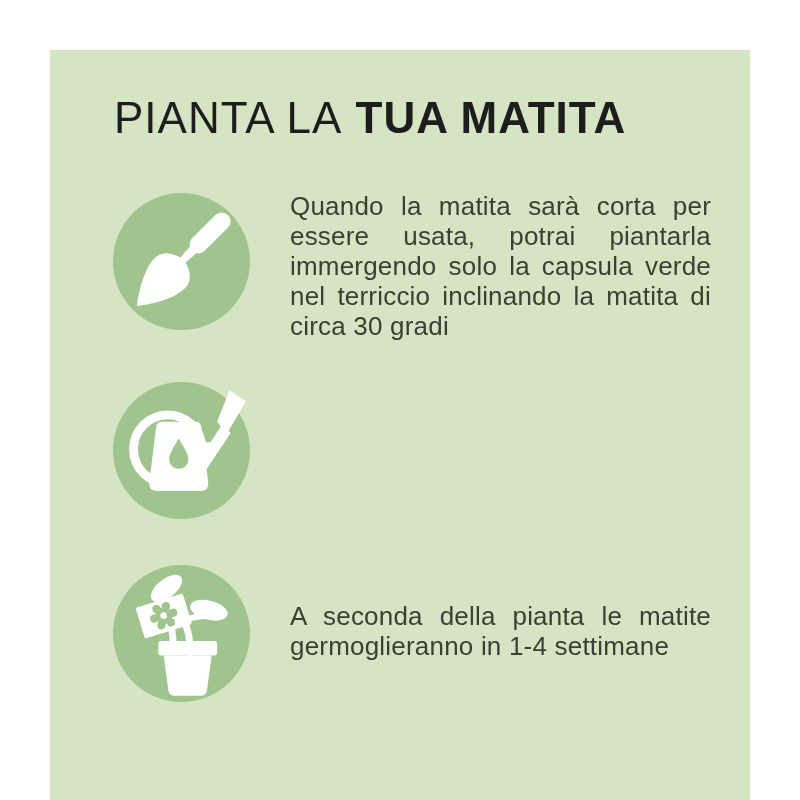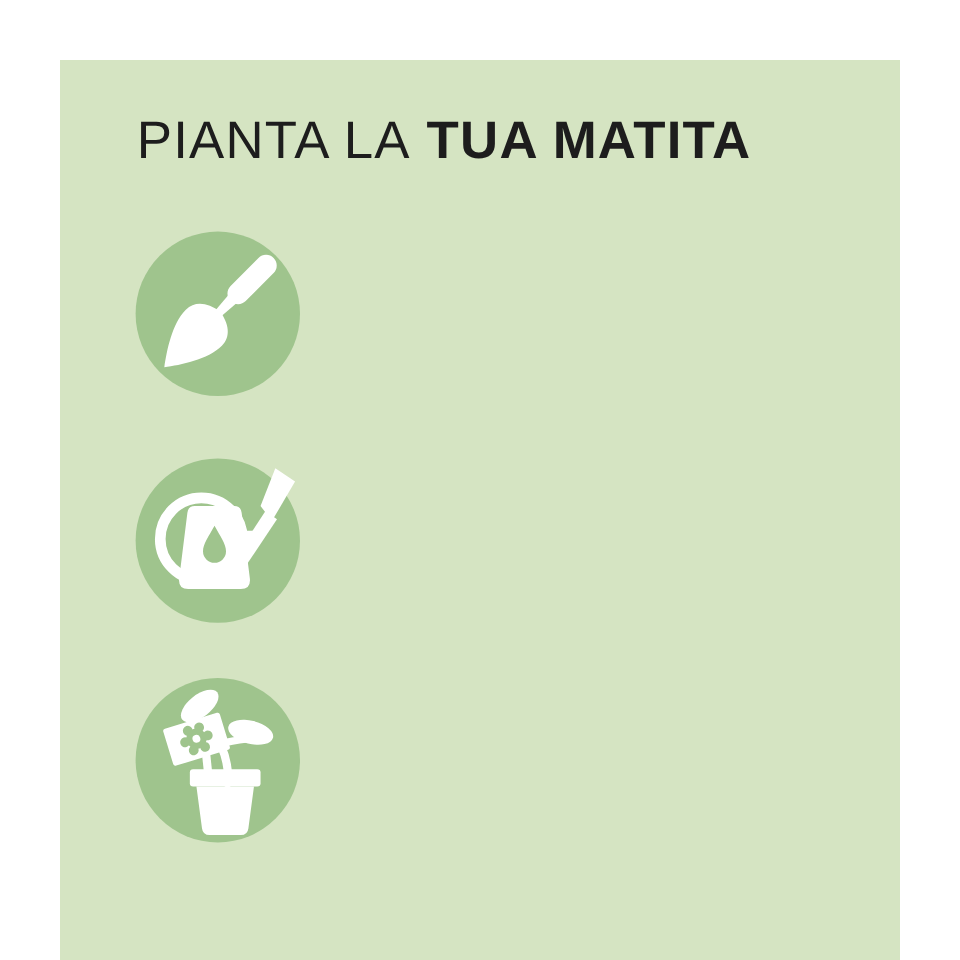--- a/index.html
+++ b/index.html
@@ -66,20 +66,21 @@
 
   <div class="icon-circle circle-1">
     <svg viewBox="0 0 100 100" aria-hidden="true">
       <g transform="rotate(45 50 50)" fill="#ffffff">
         <rect x="43.5" y="2" width="13" height="37" rx="6.5"></rect>
         <path d="M46.5 37 L53.5 37 L52.5 50 L47.5 50 Z"></path>
         <path d="M50 48 C41 49.5 34.5 54 34.5 62 C34.5 74 44 88 50 96 C56 88 65.5 74 65.5 62 C65.5 54 59 49.5 50 48 Z"></path>
       </g>
     </svg>
   </div>
+  <p class="step-text text-1">Quando la matita sarà corta per essere usata, potrai piantarla immergendo solo la capsula verde nel terriccio inclinando la matita di circa 30 gradi</p>
 
   <div class="icon-circle circle-2">
     <svg viewBox="0 0 100 100" aria-hidden="true">
       <circle cx="40" cy="49" r="25" fill="none" stroke="#ffffff" stroke-width="6.5"></circle>
       <rect fill="#ffffff" x="60" y="44" width="16" height="5"></rect>
       <polygon fill="#ffffff" points="62,58 79,32 86,37 68,64"></polygon>
       <polygon fill="#ffffff" points="76,29 85,6 97,14 83,38"></polygon>
       <path fill="#ffffff" d="M36 29 Q32 29 31.5 33 L26.5 73 Q25.8 79.5 32 79.5 L64 79.5 Q70.2 79.5 69.5 73 L64.5 33 Q64 29 60 29 Z"></path>
       <path fill="#9fc48d" d="M48 41 C44.5 47.5 41 52 41 56.5 A7 7 0 0 0 55 56.5 C55 52 51.5 47.5 48 41 Z"></path>
     </svg>
@@ -104,14 +105,15 @@
             <circle cx="33.4" cy="30.8" r="3"></circle>
             <circle cx="40.6" cy="30.8" r="3"></circle>
           </g>
           <circle cx="37" cy="37" r="2.4" fill="#ffffff"></circle>
         </g>
         <rect x="33" y="55.5" width="43" height="10.5" rx="2"></rect>
         <path d="M37 66 L72 66 L68.6 91.5 Q68.1 95.5 64 95.5 L45 95.5 Q40.9 95.5 40.4 91.5 Z"></path>
       </g>
     </svg>
   </div>
+  <p class="step-text text-3">A seconda della pianta le matite germoglieranno in 1-4 settimane</p>
 
 </div>
 
 </body></html>

